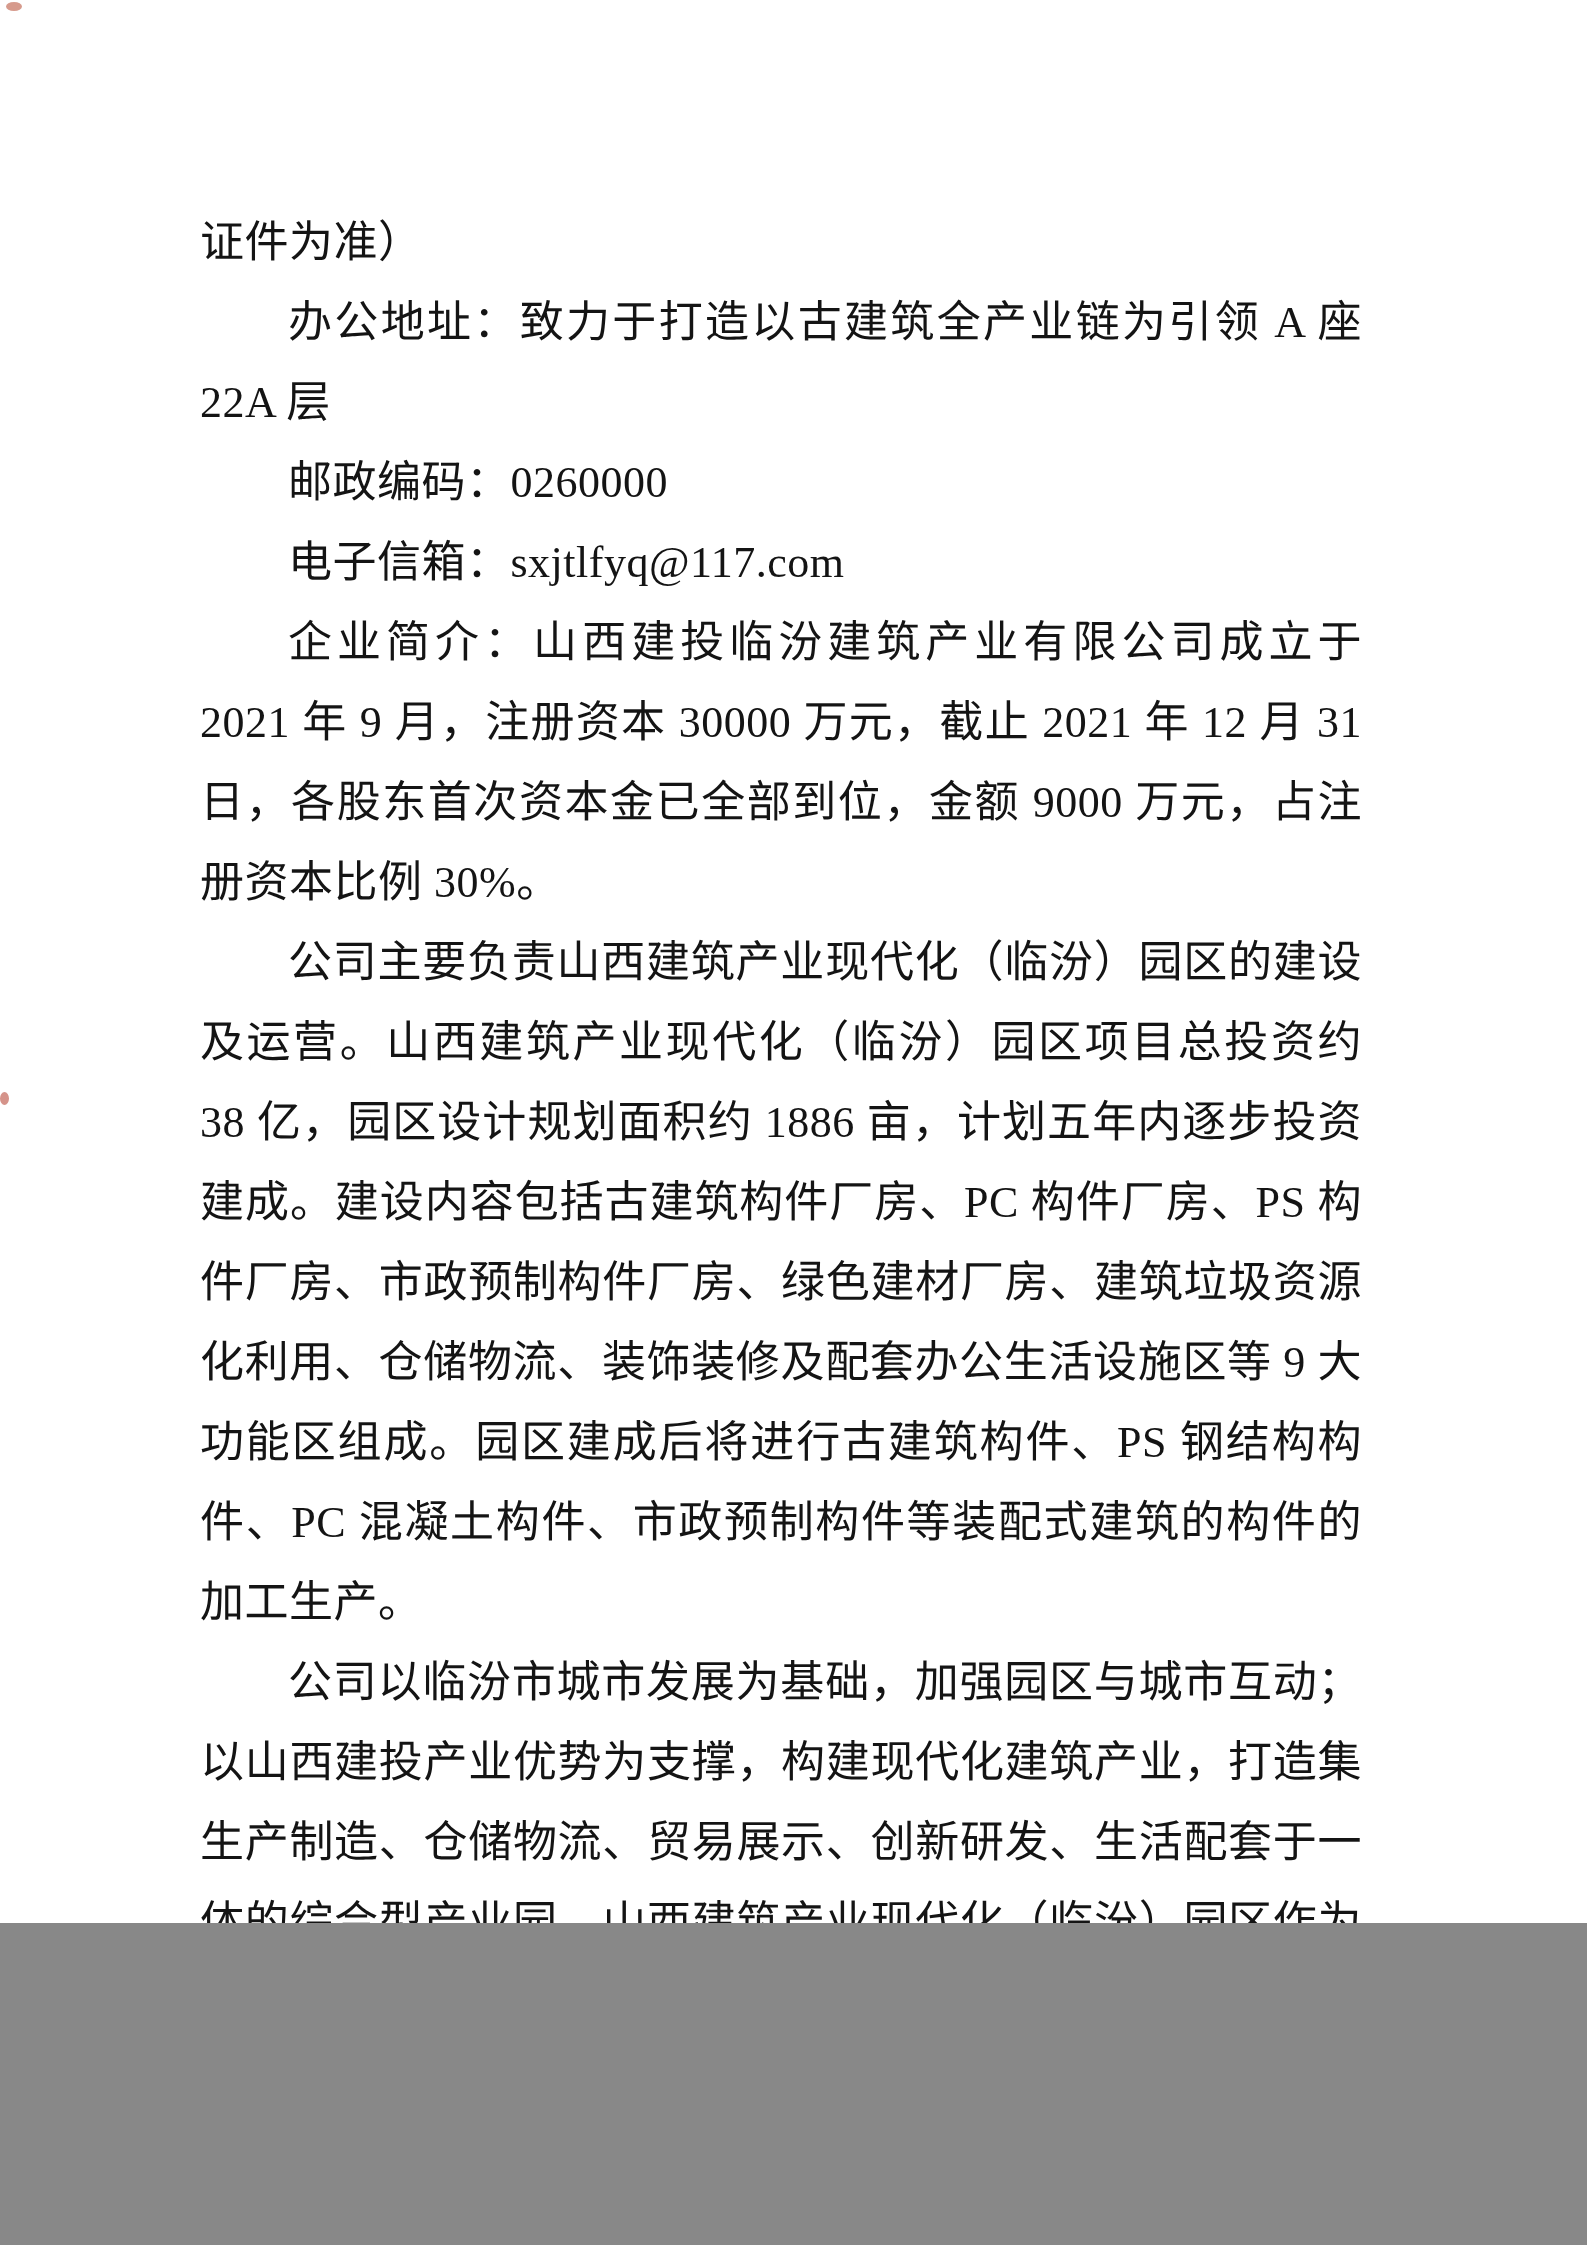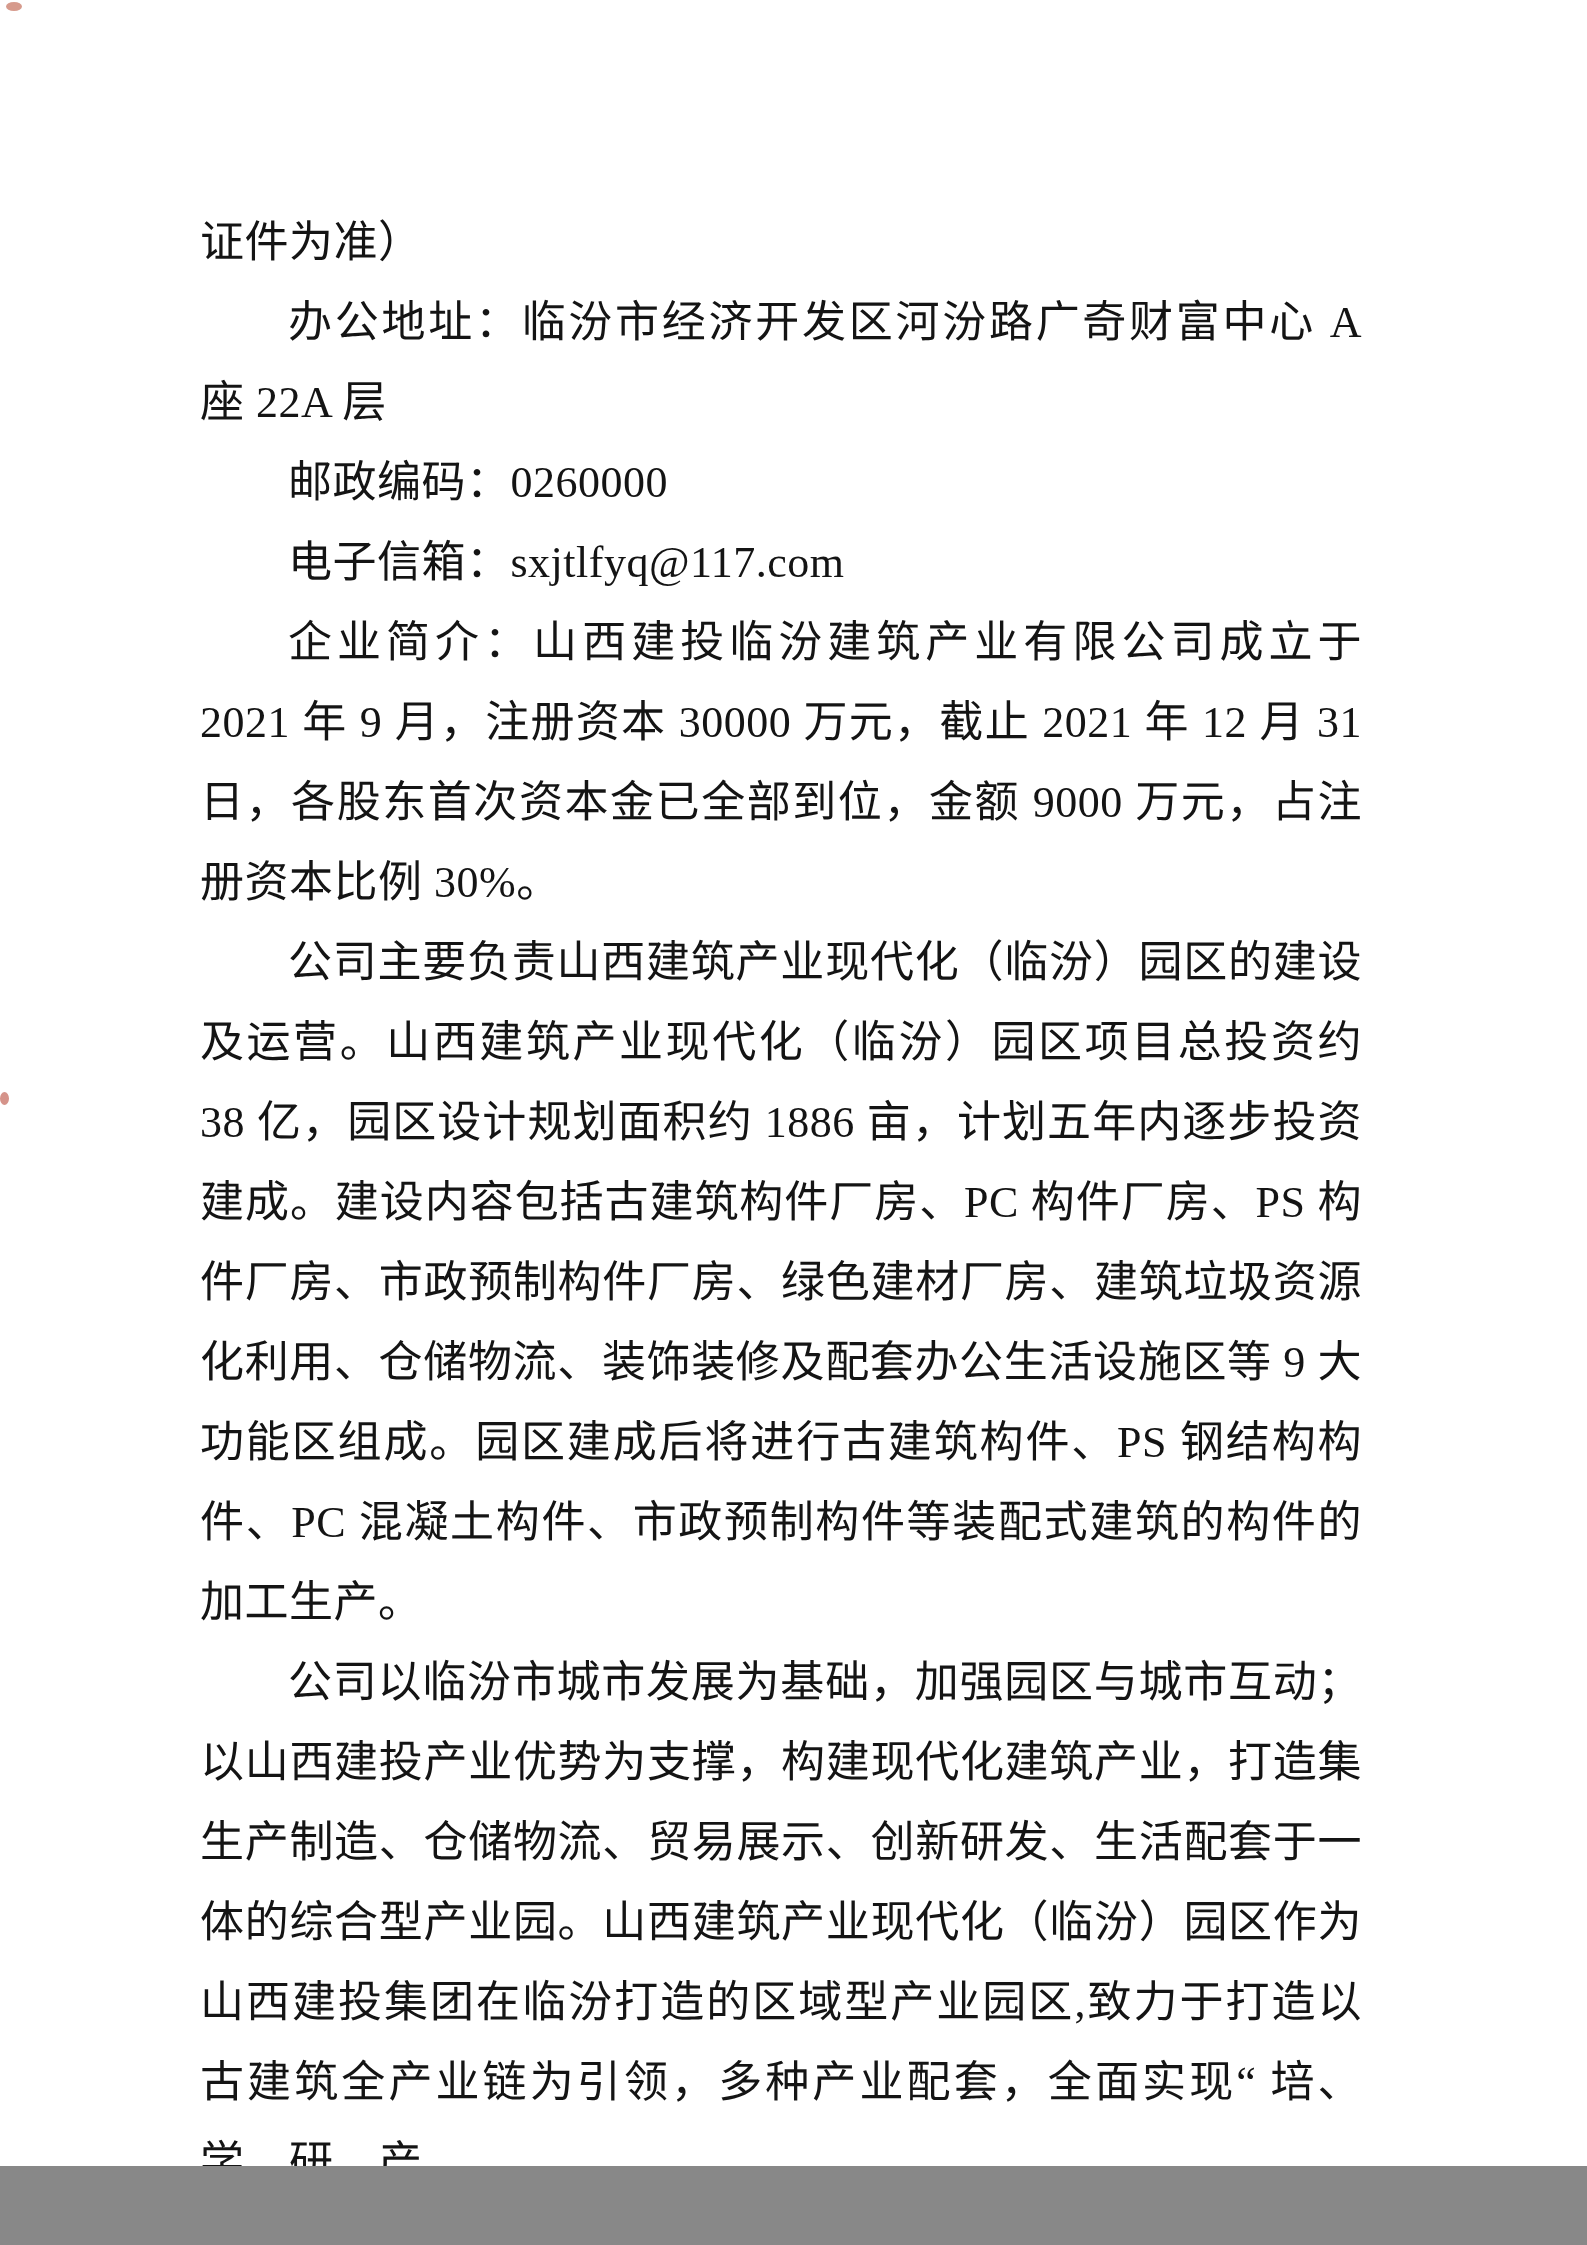--- a/index.html
+++ b/index.html
@@ -3,21 +3,21 @@
 <meta charset="utf-8">
 <style>
   html, body {
     margin: 0;
     padding: 0;
     background: #888;
   }
   .page {
     position: relative;
     width: 1587px;
-    height: 2166px;
+    height: 1923px;
     margin: 0 auto;
     background: #ffffff;
     overflow: hidden;
   }
   .doc-text {
     position: absolute;
     left: 200px;
     top: 203px;
     width: 1162px;
     color: #141414;
@@ -56,20 +56,20 @@
   }
 </style>
 </head>
 <body>
 
 <div class="page" style="background: rgb(255, 255, 255);">
   <div class="scan-artifact artifact-top-left"></div>
   <div class="scan-artifact artifact-left-edge"></div>
   <div class="doc-text" style="color: rgb(20, 20, 20);">
       <p class="para">证件为准）</p>
-      <p class="para indent">办公地址：临汾市经济开发区河汾路广奇财富中心 A 座 22A 层</p>
+      <p class="para indent">办公地址：致力于打造以古建筑全产业链为引领 A 座 22A 层</p>
       <p class="para indent">邮政编码：0260000</p>
       <p class="para indent">电子信箱：sxjtlfyq@117.com</p>
       <p class="para indent">企业简介：山西建投临汾建筑产业有限公司成立于 2021 年 9 月，注册资本 30000 万元，截止 2021 年 12 月 31 日，各股东首次资本金已全部到位，金额 9000 万元，占注册资本比例 30%。</p>
       <p class="para indent">公司主要负责山西建筑产业现代化（临汾）园区的建设及运营。山西建筑产业现代化（临汾）园区项目总投资约 38 亿，园区设计规划面积约 1886 亩，计划五年内逐步投资建成。建设内容包括古建筑构件厂房、PC 构件厂房、PS 构件厂房、市政预制构件厂房、绿色建材厂房、建筑垃圾资源化利用、仓储物流、装饰装修及配套办公生活设施区等 9 大功能区组成。园区建成后将进行古建筑构件、PS 钢结构构件、PC 混凝土构件、市政预制构件等装配式建筑的构件的加工生产。</p>
       <p class="para indent">公司以临汾市城市发展为基础，加强园区与城市互动；以山西建投产业优势为支撑，构建现代化建筑产业，打造集生产制造、仓储物流、贸易展示、创新研发、生活配套于一体的综合型产业园。山西建筑产业现代化（临汾）园区作为山西建投集团在临汾打造的区域型产业园区,致力于打造以古建筑全产业链为引领，多种产业配套，全面实现“ 培、学、研、产、</p>
     </div>
 </div>
 
 </body></html>

